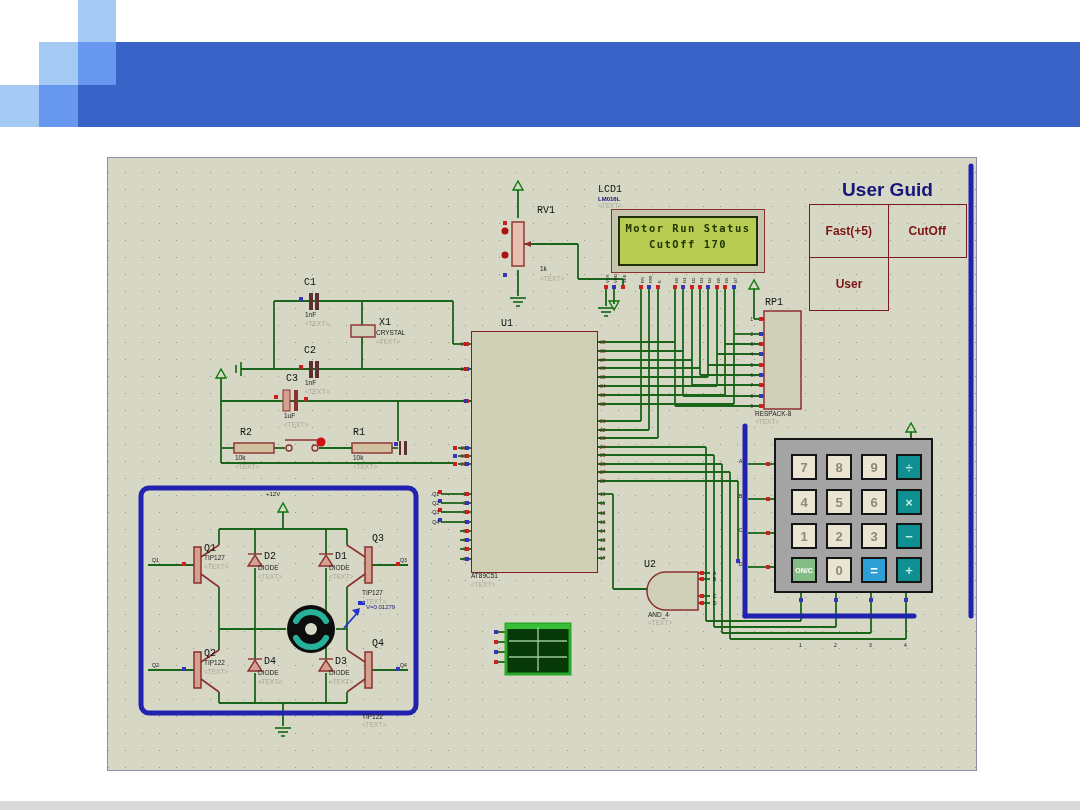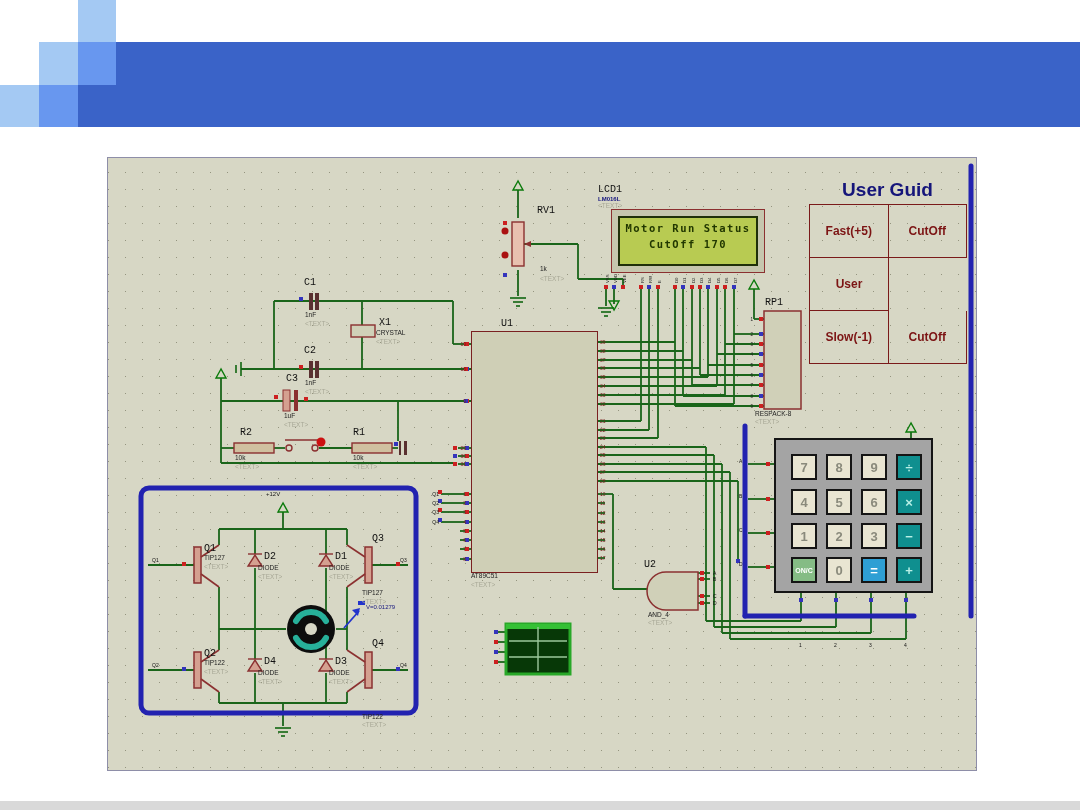--- a/index.html
+++ b/index.html
@@ -575,24 +575,20 @@
 
     <div class="L" id="ug-title">User Guid</div>
     <div class="abs" id="ug-table">
         <div class="ug-row">
           <div class="ug-cell">Fast(+5)</div>
           <div class="ug-cell">CutOff</div>
         </div>
         <div class="ug-row">
           <div class="ug-cell">User</div>
         </div>
-        <div class="ug-row">
-          <div class="ug-cell">Slow(-1)</div>
-          <div class="ug-cell">CutOff</div>
-        </div>
       </div>
 
     <div class="L ref" style="left:429px;top:48px;">RV1</div>
     <div class="L val" style="left:432px;top:108px;">1k</div>
     <div class="L ref" style="left:196px;top:120px;">C1</div>
     <div class="L val" style="left:197px;top:154px;">1nF</div>
     <div class="L ref" style="left:271px;top:160px;">X1</div>
     <div class="L prt" style="left:268px;top:172px;">CRYSTAL</div>
     <div class="L ref" style="left:196px;top:188px;">C2</div>
     <div class="L val" style="left:197px;top:222px;">1nF</div>

